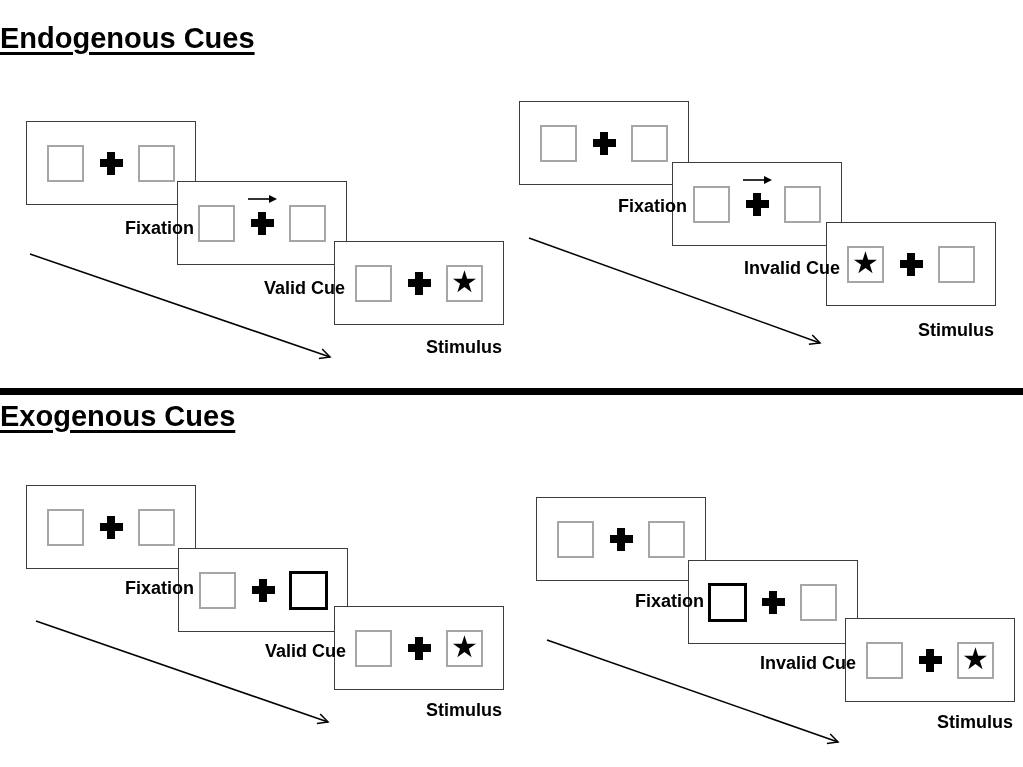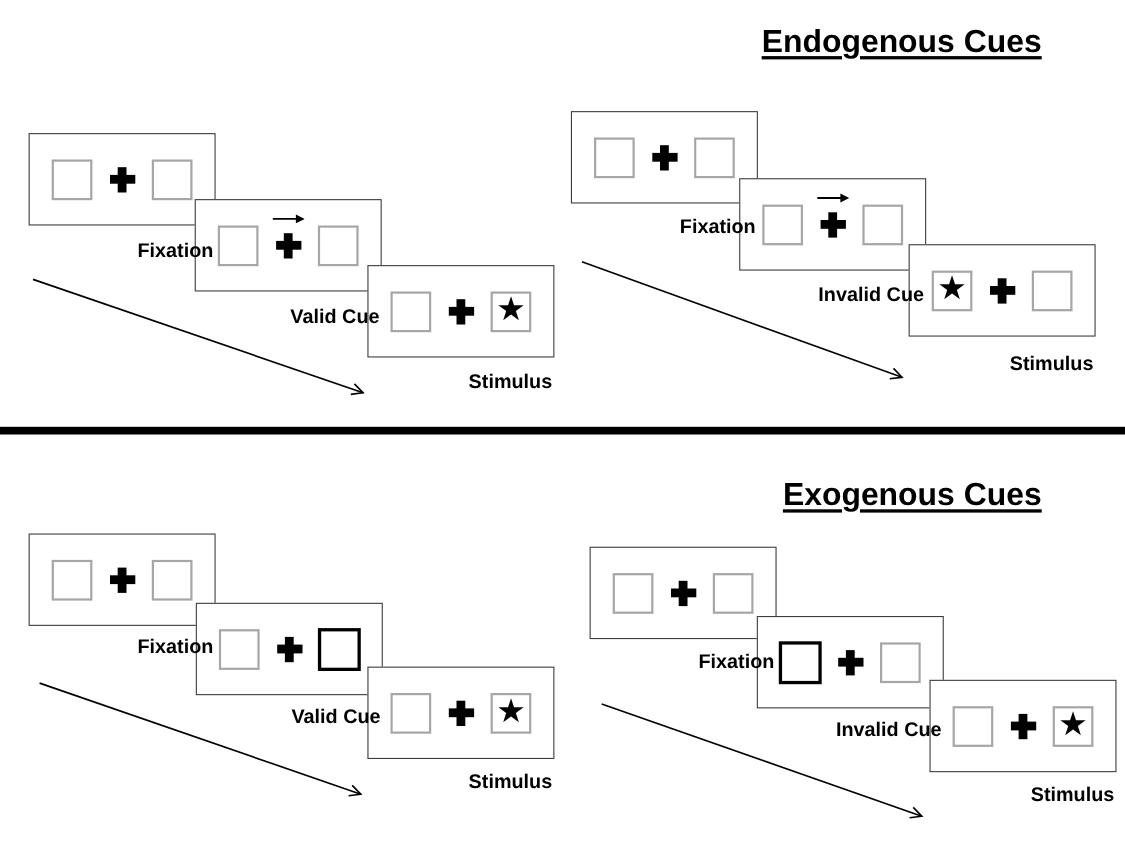--- a/index.html
+++ b/index.html
@@ -1,18 +1,18 @@
 <!DOCTYPE html>
 <html><head>
 <meta charset="utf-8">
 <style>
   html,body{margin:0;padding:0;background:#fff;}
   .stage{position:relative;width:1023px;height:767px;background:#fff;overflow:hidden;
          font-family:"Liberation Sans",sans-serif;color:#000;}
-  .title{position:absolute;left:0;width:947px;text-align:right;font-weight:bold;
+  .title{position:absolute;left:0;width:947px;text-align:left;font-weight:bold;
          font-size:29px;line-height:36px;text-decoration:underline;
          text-decoration-thickness:3px;text-underline-offset:4px;z-index:6;}
   .divider{position:absolute;left:0;top:388px;width:1023px;height:7px;background:#000;z-index:6;}
   .panel{position:absolute;width:168px;height:82px;background:#fff;border:1px solid #3d3d3d;
          display:flex;align-items:center;justify-content:center;gap:12px;}
   .panel.z1{z-index:1}.panel.z2{z-index:2}.panel.z3{z-index:3}
   .sq{width:33px;height:33px;border:2px solid #a6a6a6;background:#fff;
       display:flex;align-items:center;justify-content:center;box-sizing:content-box;}
   .sq.cued{border:3px solid #000;margin:-1px;}
   .star{font-family:"DejaVu Sans",sans-serif;font-size:30px;line-height:1;margin-top:-2px;}
@@ -24,21 +24,21 @@
   .plabel{position:absolute;width:168px;text-align:right;font-weight:bold;
           font-size:18px;line-height:22px;z-index:5;white-space:nowrap;}
   .arrows{position:absolute;left:0;top:0;z-index:0;}
 </style>
 </head>
 <body>
 
 <div class="stage">
 
   <div class="title" style="top:20px">Endogenous Cues</div>
-  <div class="title" style="top:432px">Exogenous Cues</div>
+  <div class="title" style="top:398px">Exogenous Cues</div>
   <div class="divider"></div>
 
   <svg class="arrows" width="1023" height="767">
     <defs>
       <marker id="ah" markerWidth="15" markerHeight="14" refX="12" refY="6" orient="auto" markerUnits="userSpaceOnUse">
         <path d="M2,1 L12,6 L2,11" fill="none" stroke="#000" stroke-width="1.5"></path>
       </marker>
     </defs>
     <line x1="30" y1="254" x2="330" y2="357" stroke="#000" stroke-width="1.5" marker-end="url(#ah)"></line>
     <line x1="529" y1="238" x2="820" y2="343" stroke="#000" stroke-width="1.5" marker-end="url(#ah)"></line>

